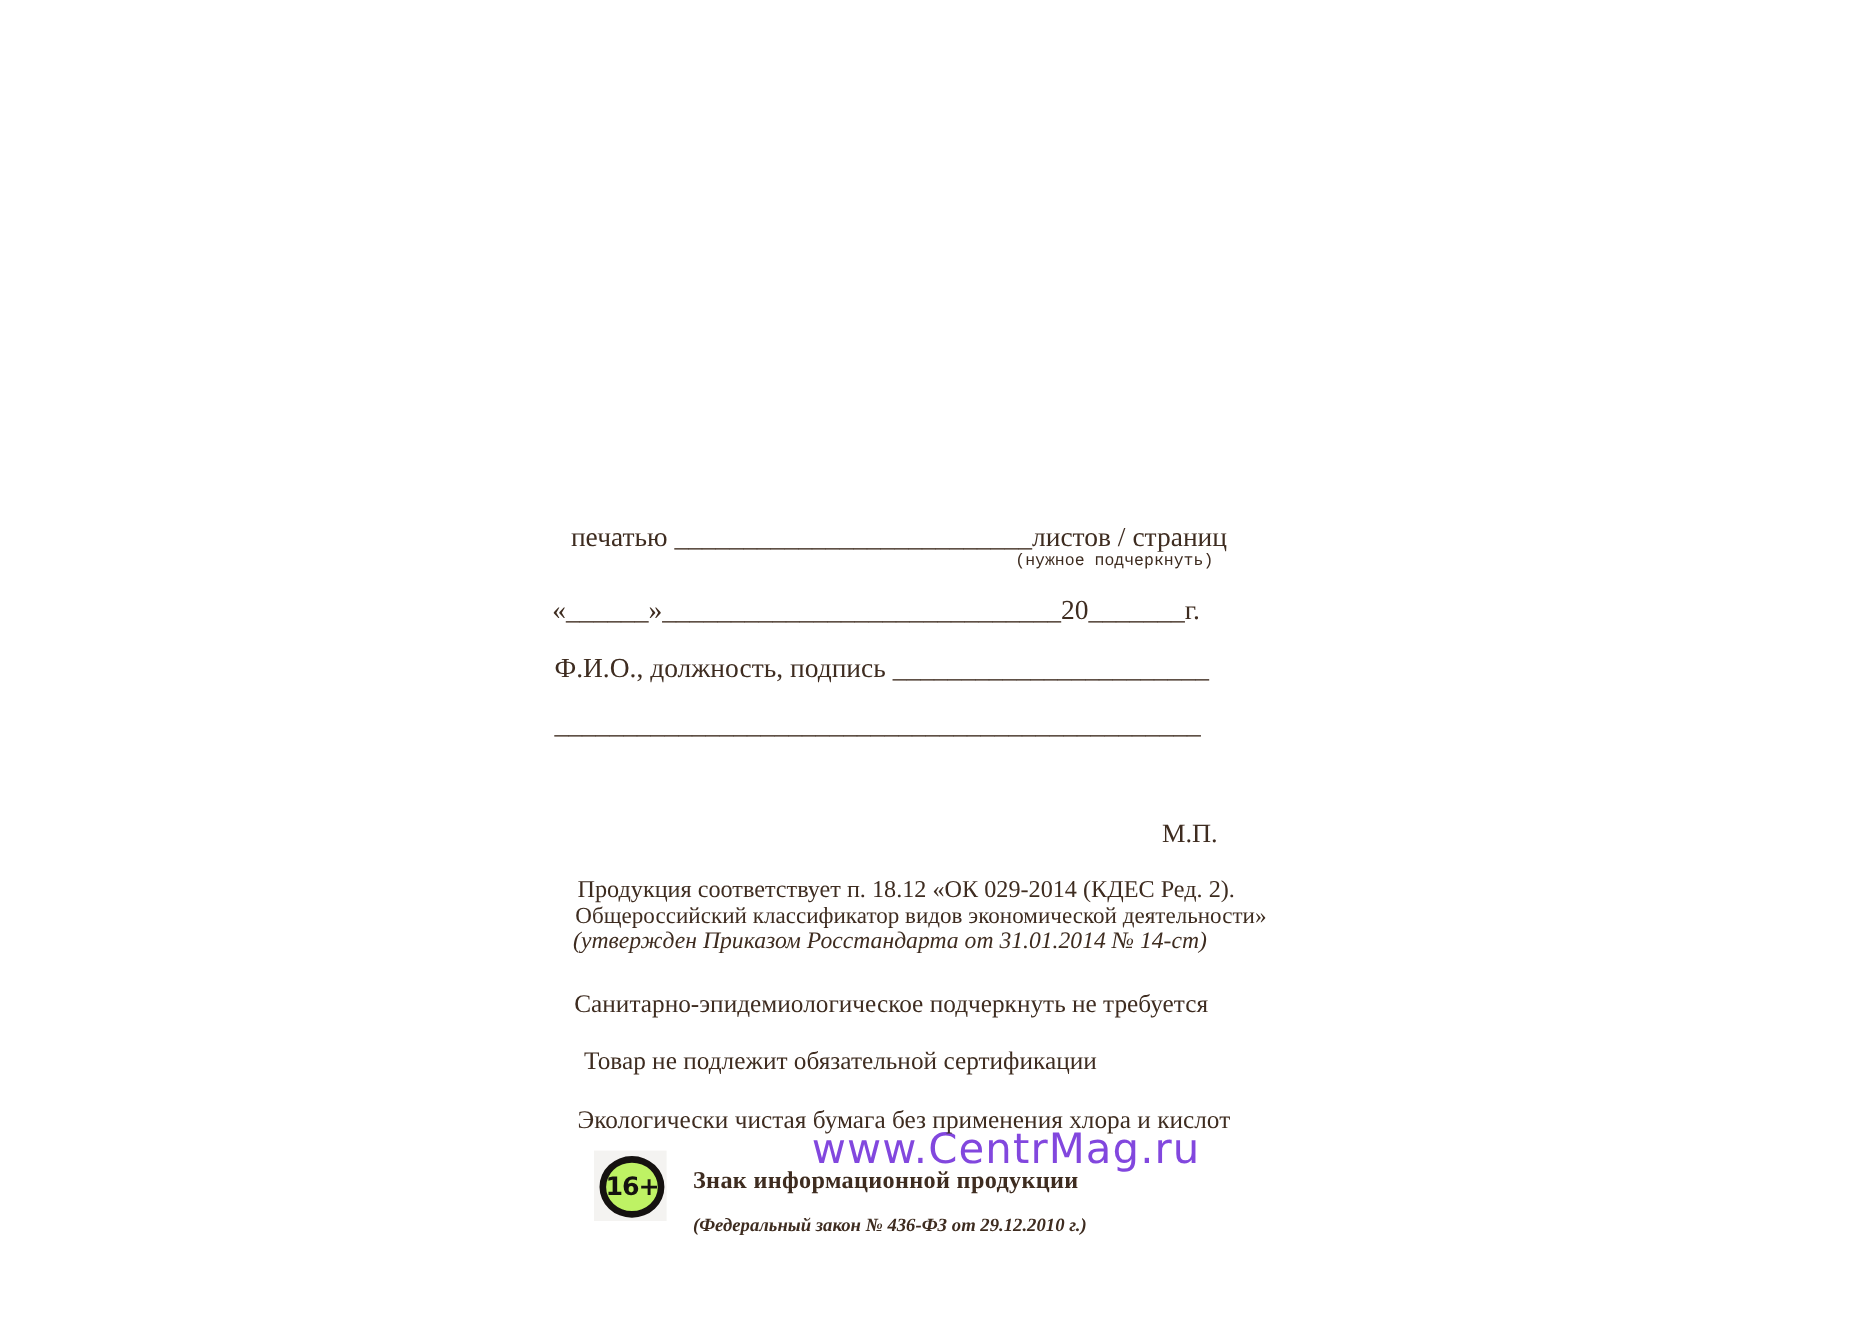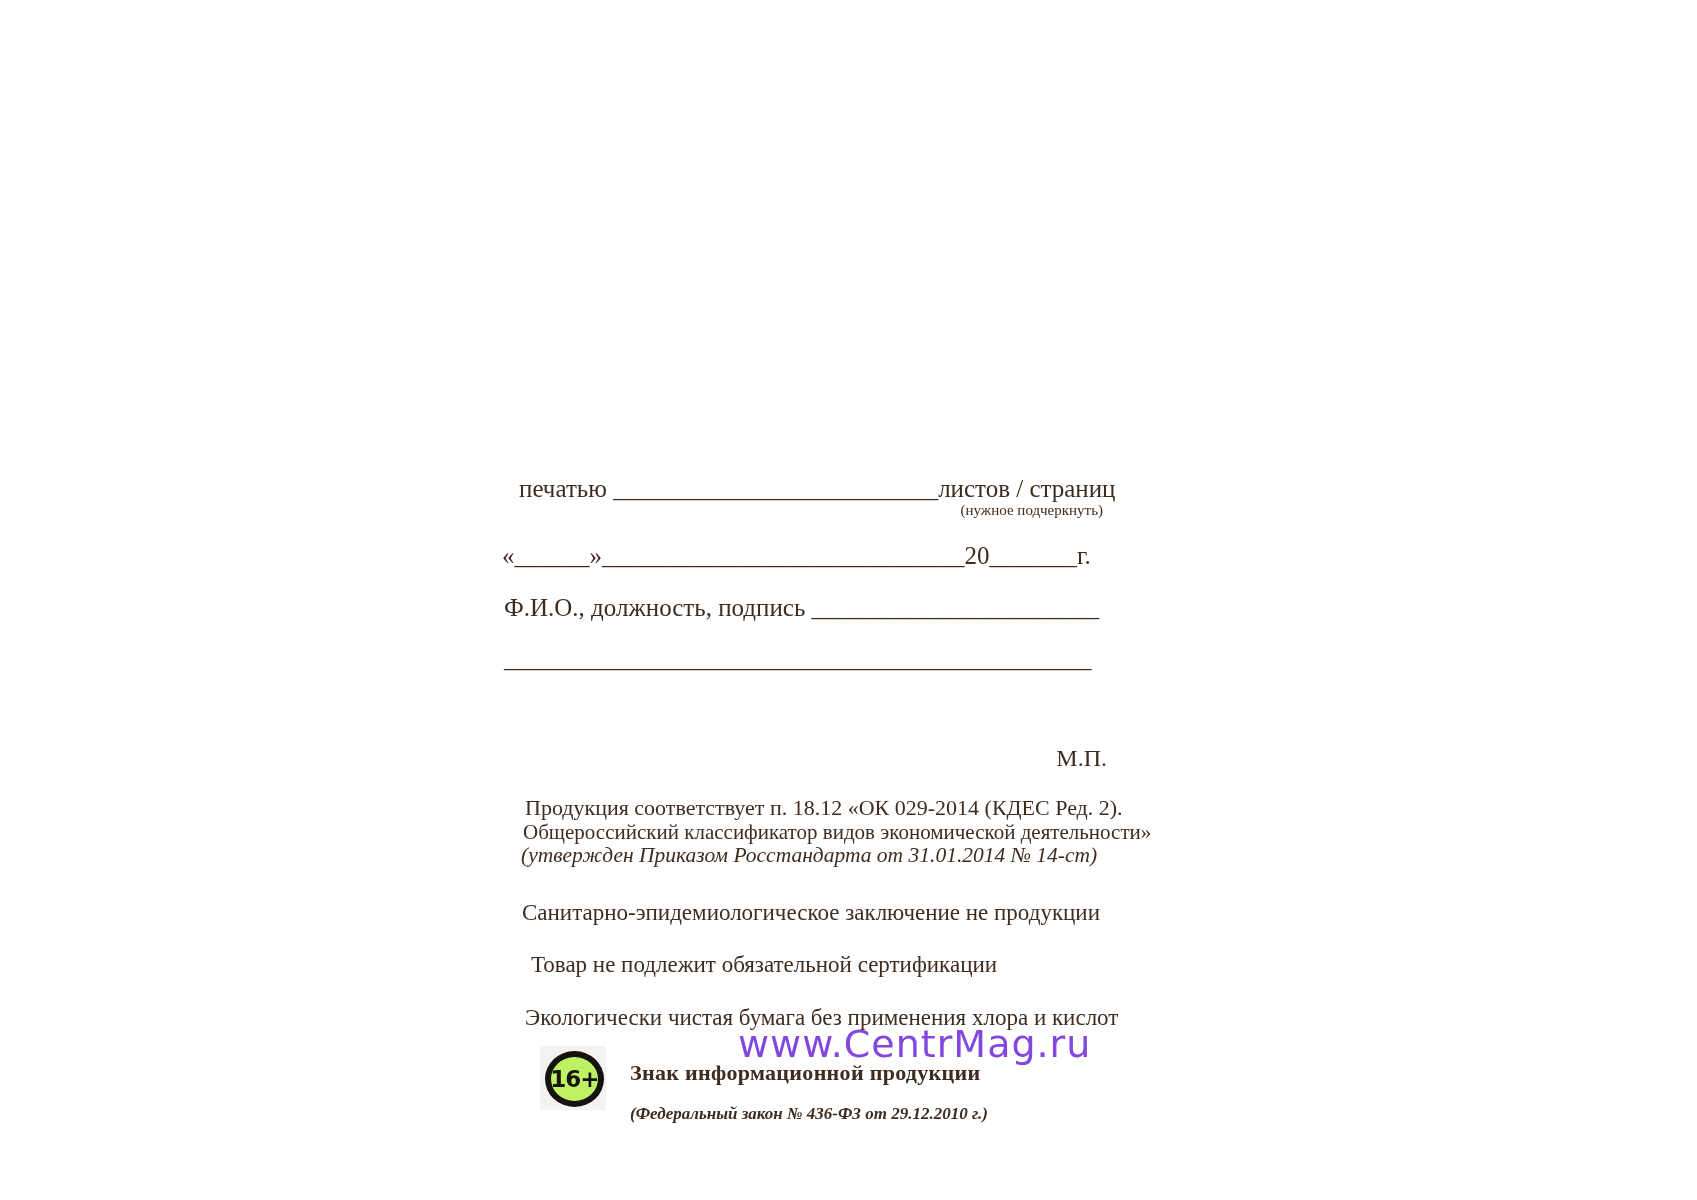--- a/index.html
+++ b/index.html
@@ -22,21 +22,21 @@
     width: 615px;
     height: 1200px;
   }
   .line {
     position: absolute;
     white-space: nowrap;
     z-index: 2;
   }
   .l1  { top: 419px; left: 21px;  font-size: 25px; }
   .l2  { top: 475px; left: 19px;  font-size: 25px; }
-  .l2-note { top: 502px; right: 12px; font-size: 15px; }
+  .l2-note { top: 502px; right: 12px; font-size: 15px; font-family: Liberation Mono, monospace; }
   .l4  { top: 542px; left: 2px;   font-size: 25px; }
   .l5  { top: 594px; left: 4px;   font-size: 25px; }
   .l6  { top: 645px; left: 4px;   font-size: 25px; }
   .mp  { top: 708px; right: 8px;  font-size: 24px; margin-top: 37px; }
   .p1  { top: 795px; left: 25px;  font-size: 22px; text-align: right; }
   .p2  { top: 820px; left: 23px;  font-size: 21px; }
   .p3  { top: 843px; left: 21px;  font-size: 21.5px; font-style: italic; }
   .san { top: 900px; left: 22px;  font-size: 23px; }
   .tov { top: 952px; left: 31px;  font-size: 23px; }
   .eco { top: 1005px; left: 25px; font-size: 23px; }
@@ -107,21 +107,21 @@
   <div class="line l5">
     <span>Ф.И.О., должность, подпись </span><span>_______________________</span>
   </div>
 
   <div class="line mp">М.П.</div>
 
   <div class="line p1">Продукция соответствует п. 18.12 «ОК 029-2014 (КДЕС Ред. 2).</div>
   <div class="line p2">Общероссийский классификатор видов экономической деятельности»</div>
   <div class="line p3">(утвержден Приказом Росстандарта от 31.01.2014 № 14-ст)</div>
 
-  <div class="line san">Санитарно-эпидемиологическое заключение не продукции</div>
+  <div class="line san">Санитарно-эпидемиологическое подчеркнуть не требуется</div>
   <div class="line tov">Товар не подлежит обязательной сертификации</div>
   <div class="line eco">Экологически чистая бумага без применения хлора и кислот</div>
 
   <div class="watermark">www.CentrMag.ru</div>
 
   <div class="badge-plate"></div>
   <div class="age-badge">
     <span>16+</span>
   </div>
 

